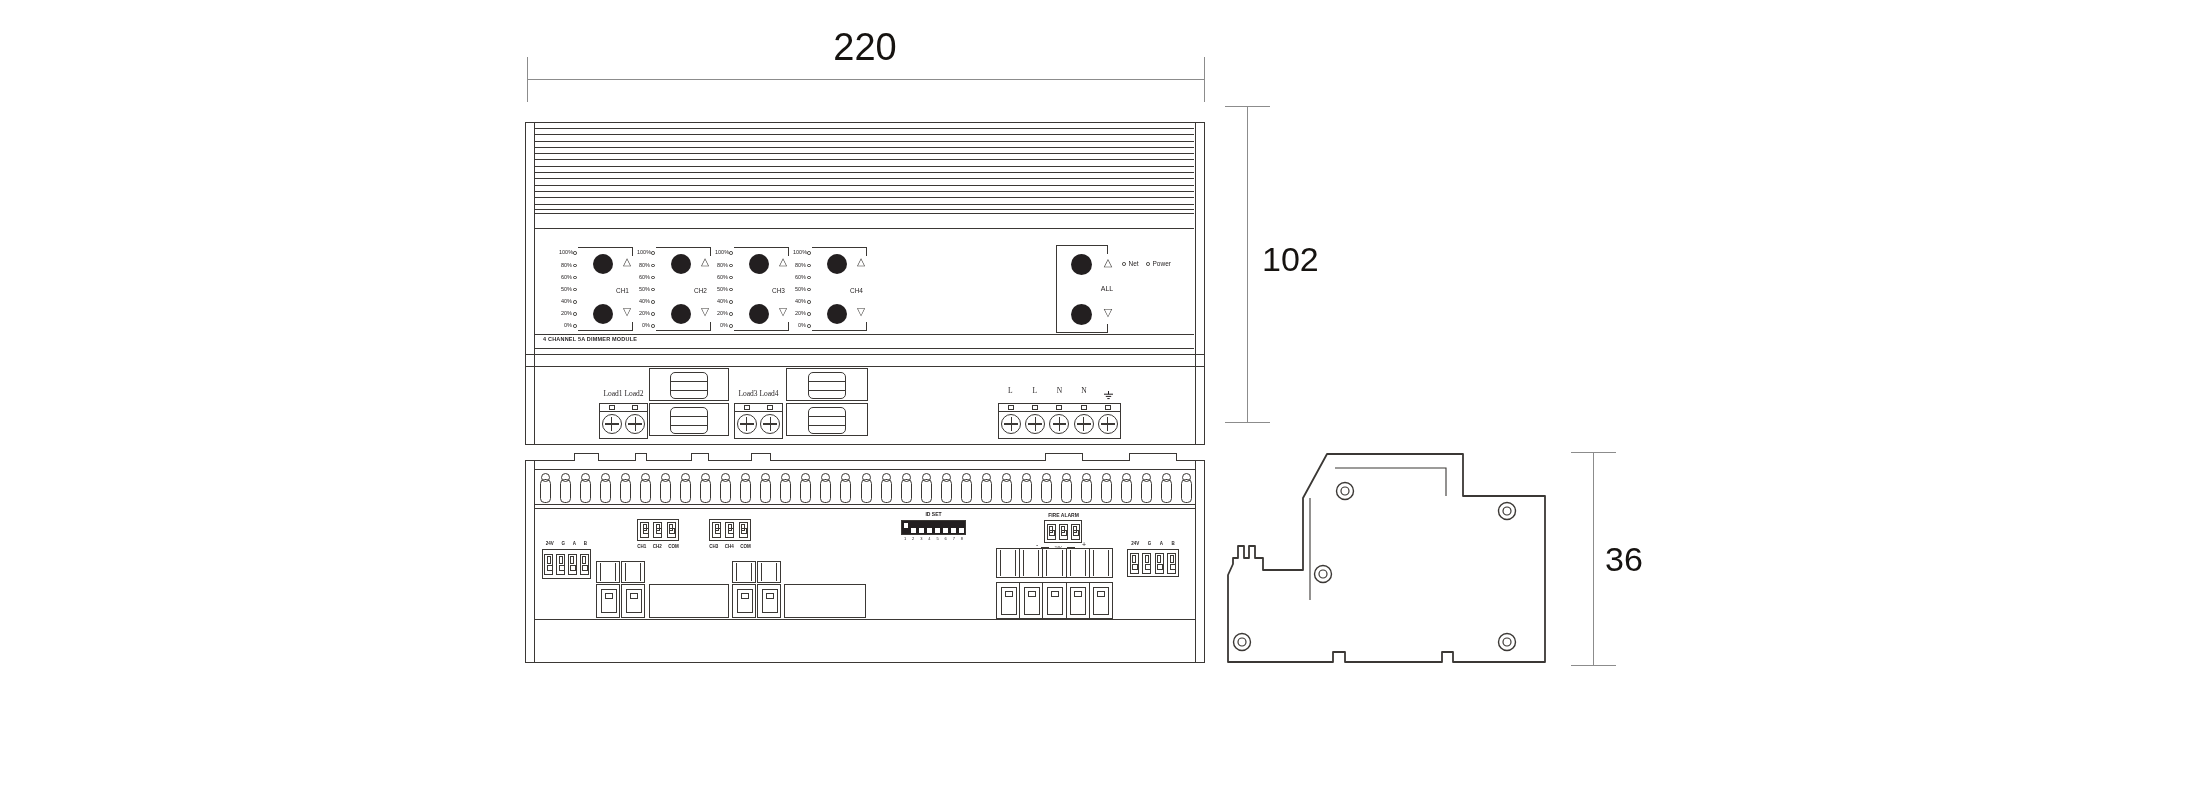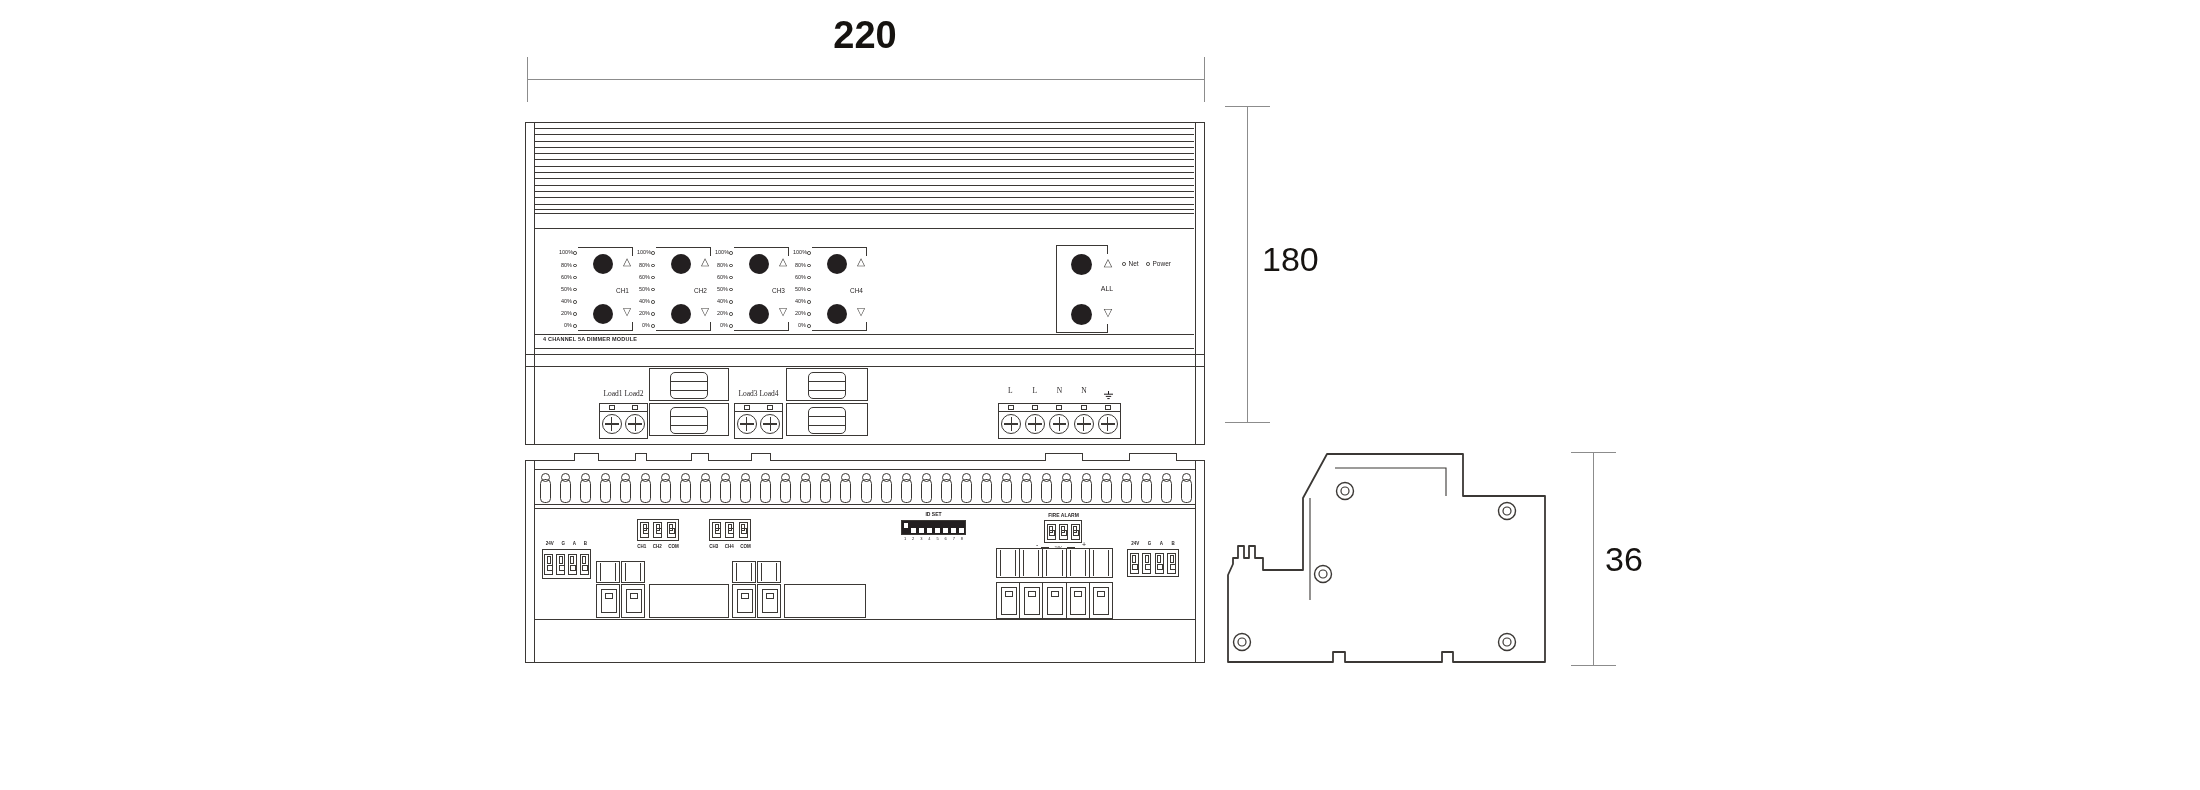--- a/index.html
+++ b/index.html
@@ -100,29 +100,29 @@
   .b5top{height:30px;border:1px solid var(--lc);position:relative;}
   .b5top::before{content:"";position:absolute;left:3px;right:3px;top:1px;bottom:1px;border-left:1px solid var(--lc);border-right:1px solid var(--lc);}
   .b5bot{height:37px;border:1px solid var(--lc);margin-top:4px;position:relative;}
   .b5win{position:absolute;left:3.5px;top:4px;width:16px;height:28px;border:1.6px solid var(--lc);}
 </style>
 </head>
 <body>
 
 <div class="canvas">
 
-  <div class="dimlabel dim-big abs" style="left:525px;top:14px;width:680px;font-weight:bold;">220</div>
+  <div class="dimlabel dim-big abs" style="left:525px;top:26px;width:680px;">220</div>
   <div class="dimline-h" style="left:528px;top:79px;width:677px;"></div>
   <div class="dimtick-v" style="left:527px;top:57px;height:45px;"></div>
   <div class="dimtick-v" style="left:1204px;top:57px;height:45px;"></div>
 
   <div class="dimline-v" style="left:1247px;top:106px;height:317px;"></div>
   <div class="dimtick-h" style="left:1225px;top:106px;width:45px;"></div>
   <div class="dimtick-h" style="left:1225px;top:422px;width:45px;"></div>
-  <div class="dimlabel dim-mid abs" style="left:1262px;top:240px;width:80px;text-align:left;">180</div>
+  <div class="dimlabel dim-mid abs" style="left:1262px;top:240px;width:80px;text-align:left;">102</div>
 
   <div class="dimline-v" style="left:1593px;top:452px;height:214px;"></div>
   <div class="dimtick-h" style="left:1571px;top:452px;width:45px;"></div>
   <div class="dimtick-h" style="left:1571px;top:665px;width:45px;"></div>
   <div class="dimlabel dim-mid abs" style="left:1605px;top:540px;width:60px;text-align:left;">36</div>
 
   <div class="front">
     <div class="vl rail-l"></div>
     <div class="vl rail-r"></div>
 

